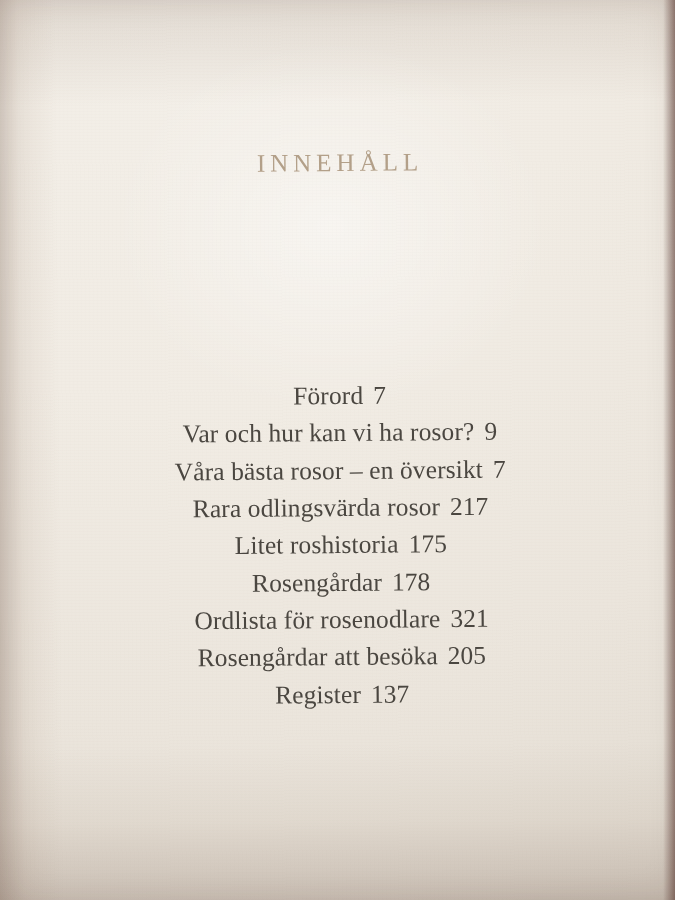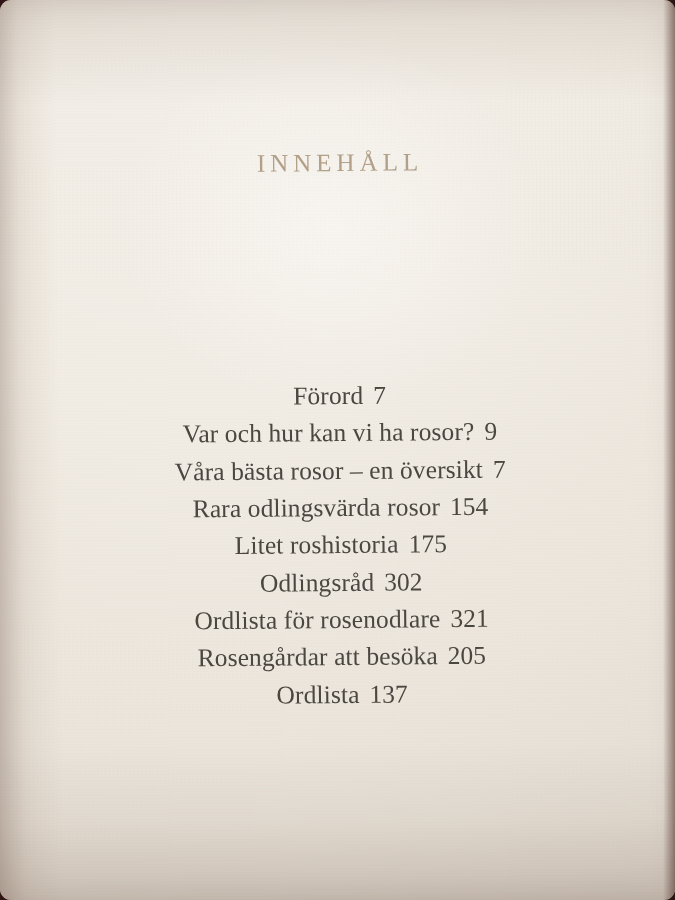--- a/index.html
+++ b/index.html
@@ -14,21 +14,20 @@
     font-family: "Liberation Serif", serif;
   }
 
   
   .photo {
     position: relative;
     width: 675px;
     height: 900px;
     background: #3a1c1a;
     overflow: hidden;
-    border-radius: 11px;
   }
 
   
   .backdrop {
     position: absolute;
     inset: 0;
     background:
       linear-gradient(100deg, #4b2220 0%, #53292a 18%, #3a1a18 48%, #2b1210 100%);
   }
 
@@ -147,36 +146,36 @@
         <li class="toc-item">
           <span class="t">Förord</span><span class="p">7</span>
         </li>
         <li class="toc-item">
           <span class="t">Var och hur kan vi ha rosor?</span><span class="p">9</span>
         </li>
         <li class="toc-item">
           <span class="t">Våra bästa rosor – en översikt</span><span class="p">7</span>
         </li>
         <li class="toc-item">
-          <span class="t">Rara odlingsvärda rosor</span><span class="p">154</span>
+          <span class="t">Rara odlingsvärda rosor</span><span class="p">217</span>
         </li>
         <li class="toc-item">
           <span class="t">Litet roshistoria</span><span class="p">175</span>
         </li>
         <li class="toc-item">
-          <span class="t">Odlingsråd</span><span class="p">302</span>
+          <span class="t">Rosengårdar</span><span class="p">178</span>
         </li>
         <li class="toc-item">
           <span class="t">Ordlista för rosenodlare</span><span class="p">321</span>
         </li>
         <li class="toc-item">
           <span class="t">Rosengårdar att besöka</span><span class="p">205</span>
         </li>
         <li class="toc-item">
-          <span class="t">Ordlista</span><span class="p">137</span>
+          <span class="t">Register</span><span class="p">137</span>
         </li>
       </ul>
     </div>
 
     <div class="grain"></div>
   </div>
 
   <div class="edge-right"></div>
 </div>
 

